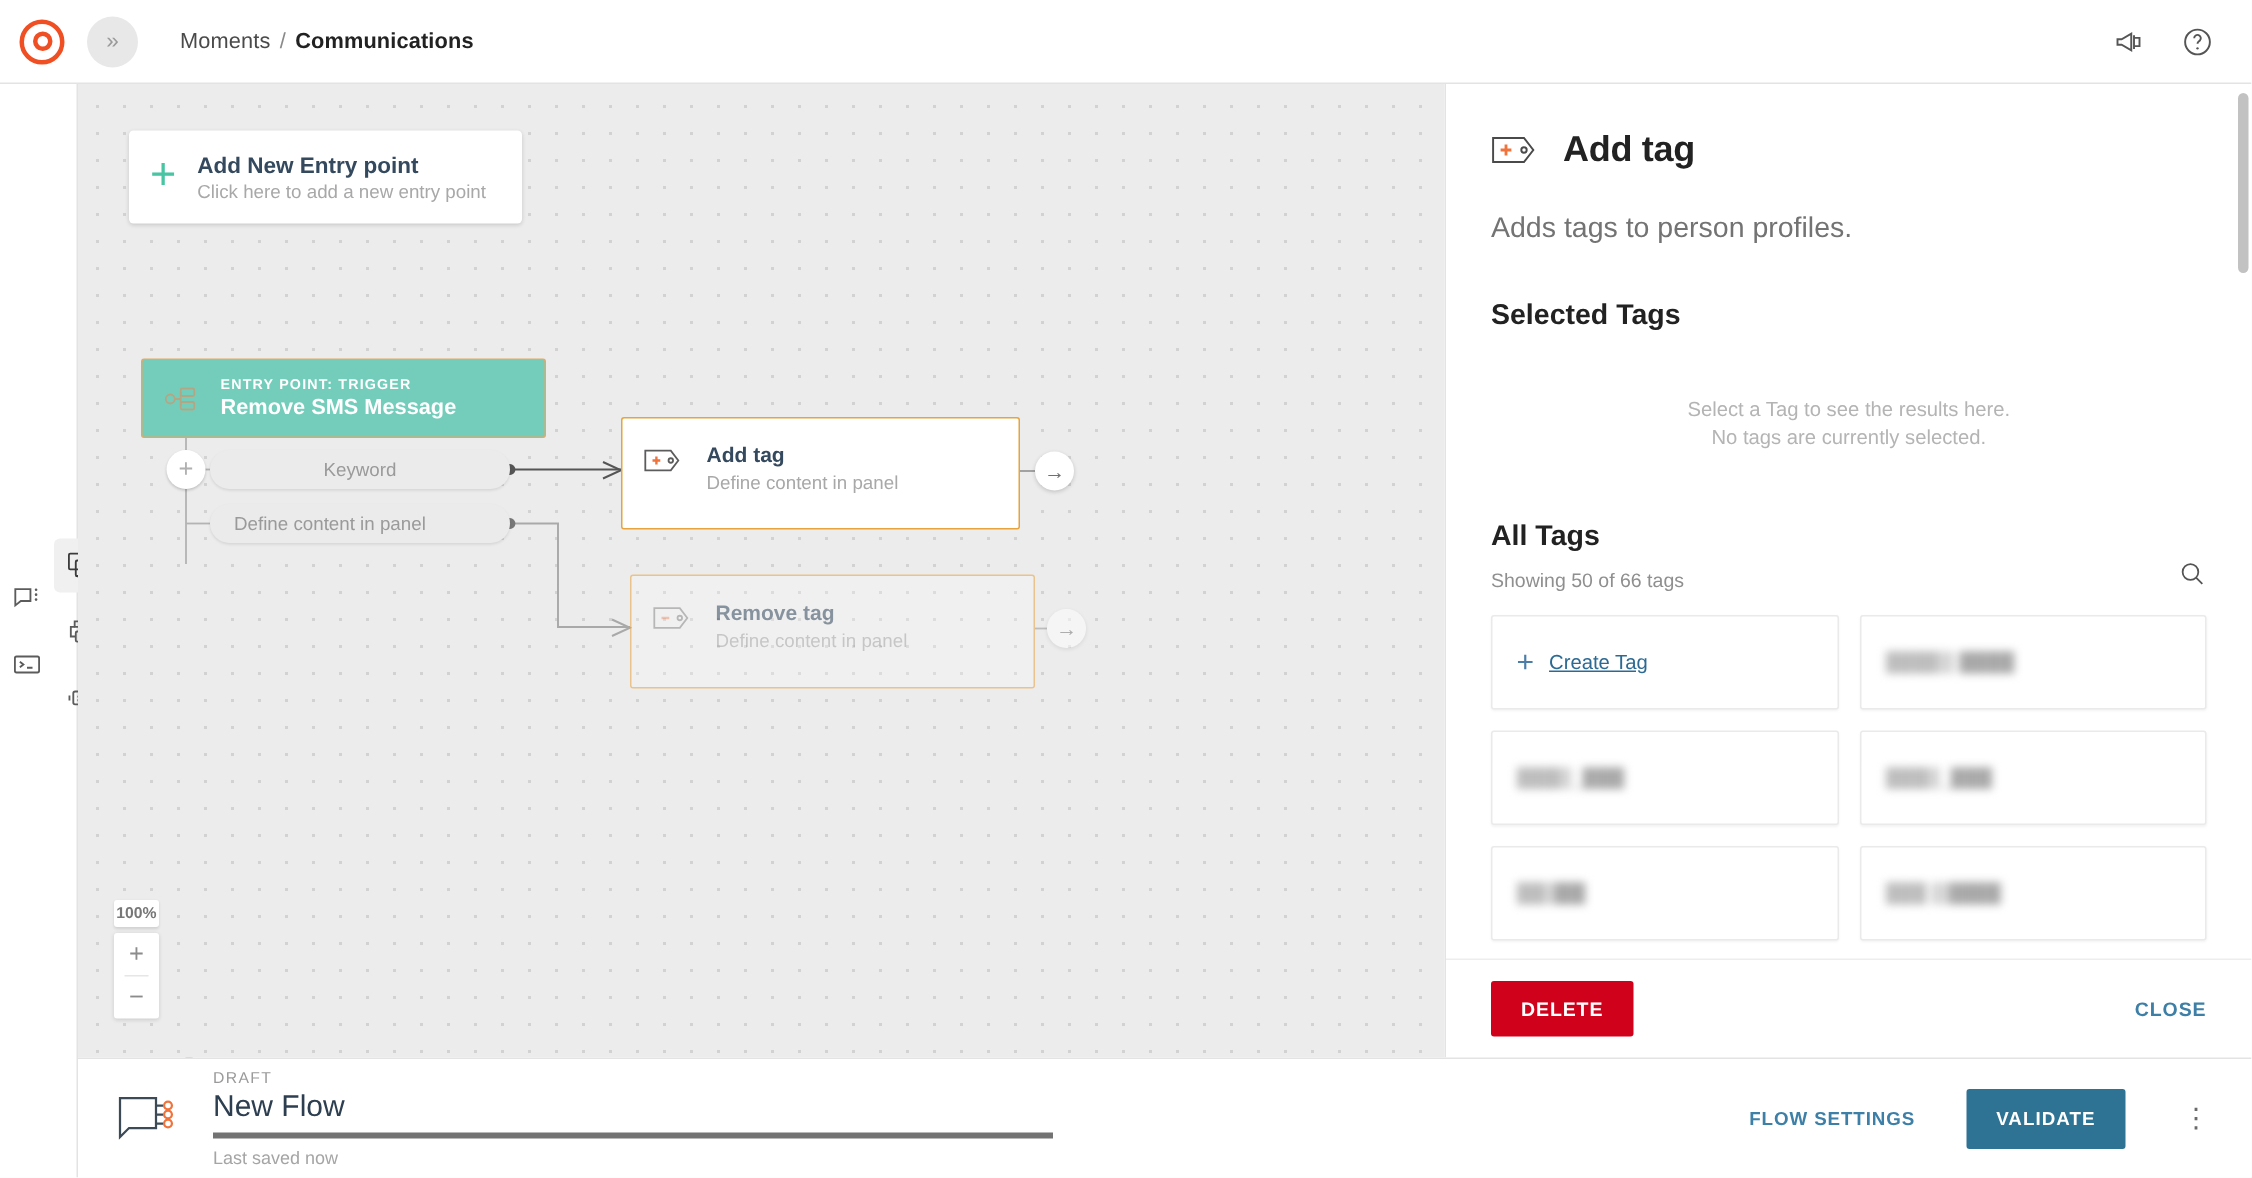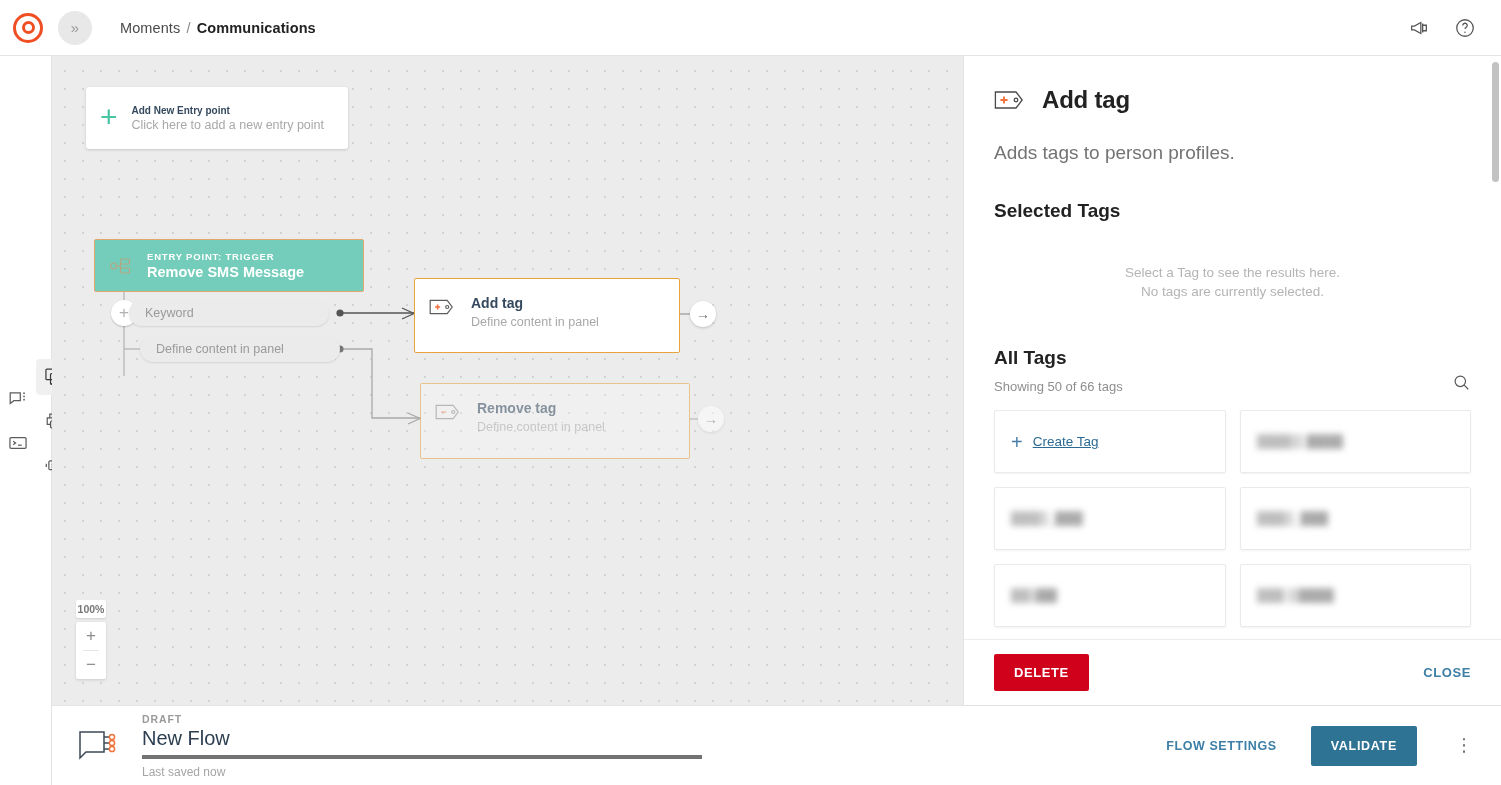--- a/index.html
+++ b/index.html
@@ -72,21 +72,21 @@
     background-size: 18px 18px; background-position: 4px 6px;
     overflow: hidden;
   }
 
   .entry-add-card {
     position: absolute; left: 34px; top: 31px; width: 262px; height: 62px;
     background: #fff; border-radius: 3px; box-shadow: 0 1px 3px rgba(0,0,0,.16);
     display: flex; align-items: center; padding: 0 14px; cursor: pointer;
   }
   .entry-add-plus { color: #49c5a3; font-size: 30px; font-weight: 300; line-height: 1; margin-right: 14px; margin-top: -2px; }
-  .entry-add-title { font-size: 10px; font-weight: bold; color: #34495e; }
+  .entry-add-title { font-size: 15px; font-weight: bold; color: #34495e; }
   .entry-add-sub { font-size: 12.5px; color: #a8a8a8; margin-top: 2px; }
 
   .trigger-node {
     position: absolute; left: 42px; top: 183px; width: 270px; height: 53px;
     background: #74cdba; border: 1px solid #e0a96b; border-radius: 2px;
     display: flex; align-items: center; padding-left: 14px; cursor: pointer;
   }
   .trigger-icon { width: 26px; height: 22px; margin-right: 12px; opacity: .55; }
   .trigger-label { font-size: 9.5px; font-weight: bold; color: #fff; letter-spacing: .8px; }
   .trigger-title { font-size: 14.5px; font-weight: bold; color: #fff; margin-top: 2px; }
@@ -94,21 +94,21 @@
   .plus-circle {
     position: absolute; left: 59px; top: 244px; width: 26px; height: 26px; border-radius: 50%;
     background: #fff; box-shadow: 0 1px 2px rgba(0,0,0,.2); color: #b0b0b0;
     display: flex; align-items: center; justify-content: center; font-size: 17px; font-weight: 300; cursor: pointer;
   }
   .pill {
     position: absolute; height: 26px; border-radius: 13px; background: #ebebeb;
     box-shadow: 0 1px 2px rgba(0,0,0,.10); display: flex; align-items: center;
     padding: 0 16px; font-size: 12.5px; color: #9a9a9a; cursor: pointer;
   }
-  .pill.keyword { left: 77px; top: 244px; width: 200px; }
+  .pill.keyword { left: 88px; top: 244px; width: 200px; justify-content: center; }
   .pill.define  { left: 88px; top: 280px; width: 200px; }
 
   .action-node {
     position: absolute; background: #fff; border: 1px solid #e8a33d; border-radius: 2px;
     display: flex; align-items: flex-start; padding: 16px 14px; cursor: pointer;
   }
   .action-node.addtag  { left: 362px; top: 222px; width: 266px; height: 75px; }
   .action-node.removetag {
     left: 368px; top: 327px; width: 270px; height: 76px;
     background: rgba(255,255,255,.40); opacity: .55;
@@ -185,21 +185,21 @@
     background: #c2c2c2; border-radius: 4px; cursor: pointer;
   }
 
   
   .bottombar {
     position: absolute; left: 52px; top: 705px; width: 1449px; height: 80px;
     background: #fff; border-top: 1px solid #e3e3e3; display: flex; align-items: center; padding: 0 24px;
   }
   .flow-icon { width: 46px; height: 36px; margin-right: 20px; }
   .flow-meta { width: 560px; }
-  .flow-status { font-size: 10.5px; font-weight: bold; color: #9a9a9a; letter-spacing: .9px; }
+  .flow-status { font-size: 10.5px; font-weight: normal; color: #9a9a9a; letter-spacing: .9px; }
   .flow-name {
     font-size: 20px; color: #2c3e50; border: none; outline: none; width: 100%;
     border-bottom: 4px solid #737373; padding: 2px 0 5px 0; background: transparent;
     font-family: "Liberation Sans", sans-serif;
   }
   .flow-saved { font-size: 12px; color: #a5a5a5; margin-top: 6px; }
   .bottom-right { margin-left: auto; display: flex; align-items: center; gap: 34px; }
   .btn-flowsettings {
     background: none; border: none; color: #3d7fa6; font-size: 12.5px; font-weight: bold;
     letter-spacing: .6px; cursor: pointer; font-family: "Liberation Sans", sans-serif;

